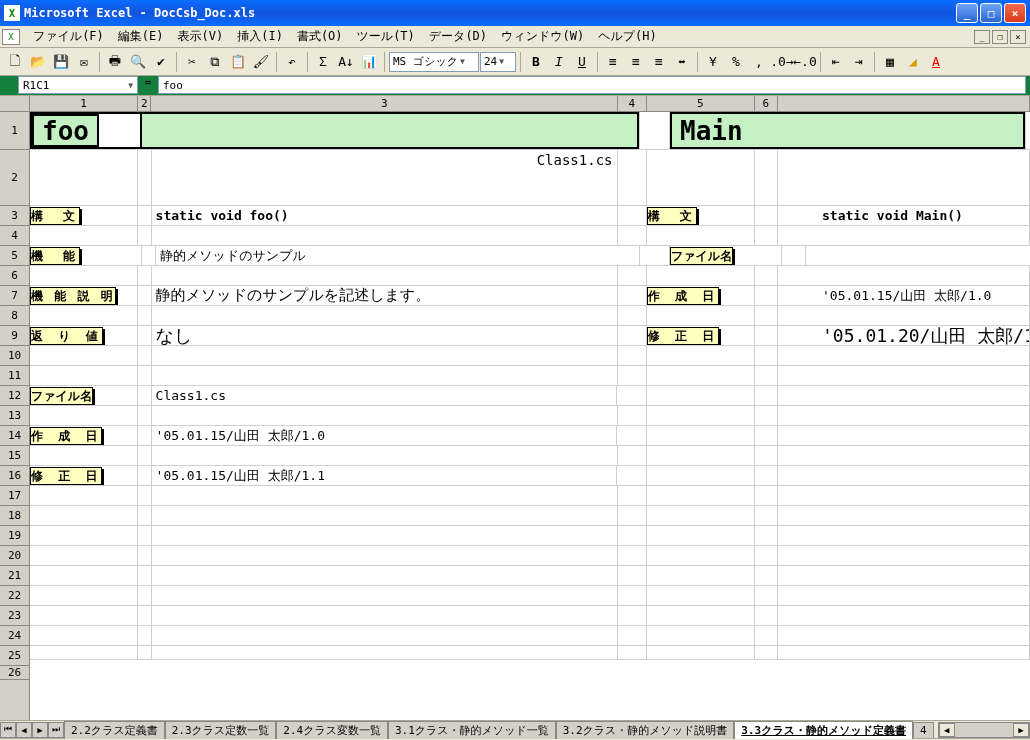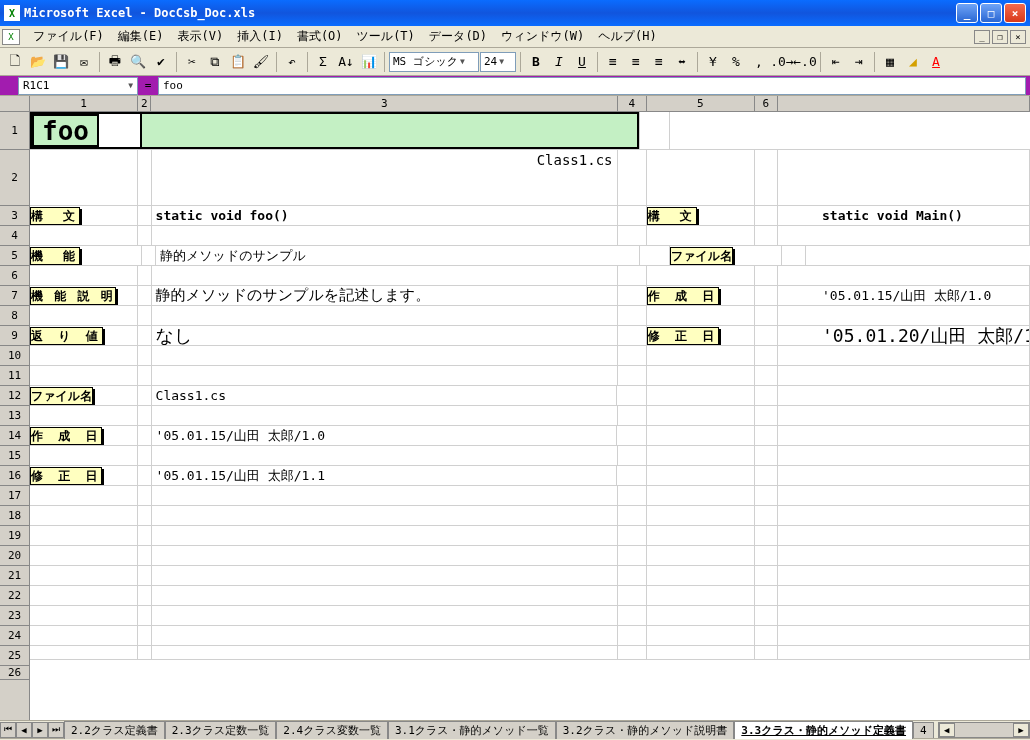--- a/index.html
+++ b/index.html
@@ -22,21 +22,21 @@
 
 
 .toolbar { height: 28px; background: #ece9d8; display: flex; align-items: center; padding: 0 4px; border-bottom: 1px solid #aca899; gap: 1px; }
 .tbtn { width: 22px; height: 22px; display: flex; align-items: center; justify-content: center; font-size: 13px; }
 .sep { width: 1px; height: 20px; background: #aca899; margin: 0 3px; }
 .font-select { height: 20px; border: 1px solid #7f9db9; background: white; font-size: 11px; padding: 1px 3px; min-width: 90px; display: flex; align-items: center; }
 .size-select { height: 20px; border: 1px solid #7f9db9; background: white; font-size: 11px; padding: 1px 3px; width: 36px; display: flex; align-items: center; }
 .dd { font-size: 8px; padding-left: 2px; color: #555; }
 
 
-.fbar { height: 20px; background: #a21caf; display: flex; align-items: center; border-bottom: 1px solid #aca899; }
+.fbar { height: 20px; background: #15803d; display: flex; border-bottom: 1px solid #aca899; }
 .namebox { width: 120px; height: 18px; border: 1px solid #7f9db9; background: white; margin-left: 18px; padding: 1px 4px; display: flex; align-items: center; }
 .namebox .dd { margin-left: auto; }
 .fx { width: 20px; text-align: center; font-style: italic; }
 .formula { flex: 1; border: 1px solid #7f9db9; background: white; height: 18px; padding: 1px 4px; display: flex; align-items: center; margin-right: 4px; }
 
 
 .sheet-wrap { height: 624px; background: white; position: relative; display: flex; }
 .row-headers { width: 30px; background: #d4d0c8; display: flex; flex-direction: column; border-right: 1px solid #888; }
 .select-all { height: 16px; background: #d4d0c8; border-bottom: 1px solid #888; }
 .rh { background: #d4d0c8; border-bottom: 1px solid #888; font-size: 11px; text-align: center; display: flex; align-items: center; justify-content: center; }
@@ -224,20 +224,23 @@
     <div class="rows">
 
       <div class="row" style="height:38px">
         <div class="cell c1 cell-selected" style="padding:0">
             <div class="big-title">foo</div>
           </div>
         <div class="cell" style="width:498px;padding:0">
             <div class="big-title" style="background:#c4f0c4;border-left:none;width:100%"></div>
           </div>
         <div class="cell c4"></div>
+        <div class="cell" style="width:356px;padding:0">
+            <div class="big-title" style="width:100%">Main</div>
+          </div>
       </div>
 
       <div class="row" style="height:56px">
         <div class="cell c1"></div>
         <div class="cell c2"></div>
         <div class="cell c3" style="justify-content:flex-end;align-items:flex-start;padding-top:2px;font-size:14px">Class1.cs</div>
         <div class="cell c4"></div>
         <div class="cell c5"></div>
         <div class="cell c6"></div>
         <div class="cell c7"></div>

